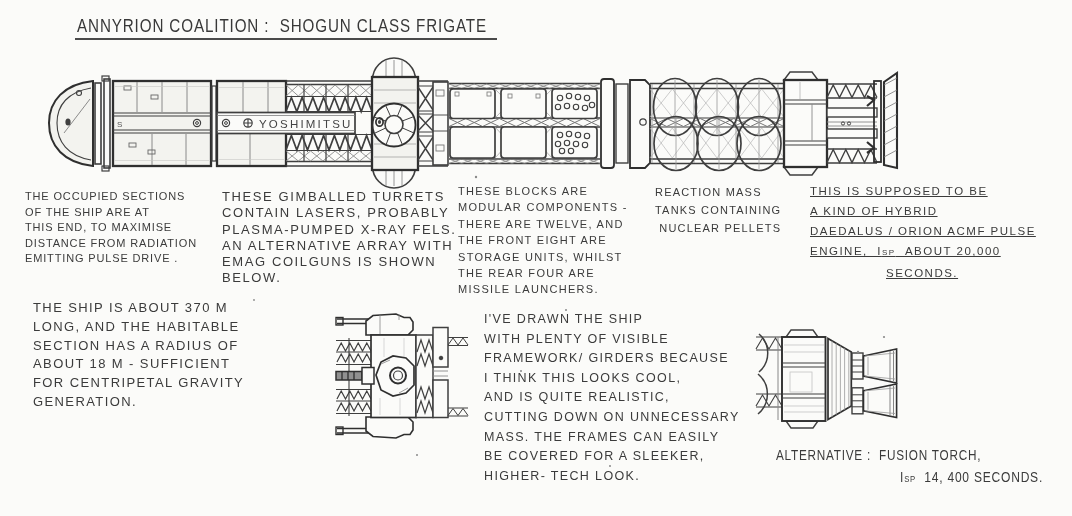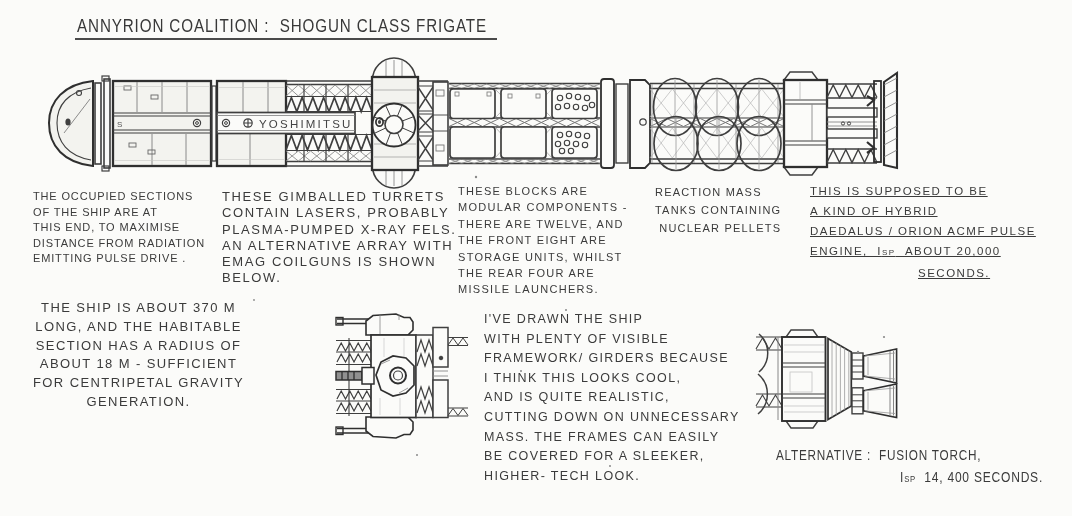--- a/index.html
+++ b/index.html
@@ -219,21 +219,21 @@
 <circle cx="884" cy="337" r="1.1" fill="#8a8a8a"></circle>
 <circle cx="521" cy="371" r="1.0" fill="#8a8a8a"></circle>
 <circle cx="610" cy="466" r="1.0" fill="#8a8a8a"></circle>
 <circle cx="777" cy="394" r="1.0" fill="#8a8a8a"></circle>
 <circle cx="566" cy="310" r="1.0" fill="#8a8a8a"></circle>
 <circle cx="417" cy="455" r="1.0" fill="#8a8a8a"></circle>
 <circle cx="254" cy="300" r="0.9" fill="#8a8a8a"></circle>
 </svg>
 <div style="position:absolute;left:77px;top:15px;font-size:19px;letter-spacing:1.1px;color:#383838;white-space:nowrap;transform:scaleX(0.80);transform-origin:0 0;">ANNYRION COALITION :&nbsp;&nbsp;SHOGUN CLASS FRIGATE</div>
 <div style="position:absolute;left:75px;top:37.5px;width:422px;height:2.4px;background:#4a4a4a;"></div>
-<div style="position:absolute;left:33px;top:189px;font-size:11px;letter-spacing:0.85px;line-height:15.6px;color:#3b3b3b;font-weight:normal;white-space:nowrap;">THE OCCUPIED SECTIONS<br>OF THE SHIP ARE AT<br>THIS END, TO MAXIMISE<br>DISTANCE FROM RADIATION<br>EMITTING PULSE DRIVE .</div>
+<div style="position:absolute;left:25px;top:189px;font-size:11px;letter-spacing:0.85px;line-height:15.6px;color:#3b3b3b;font-weight:normal;white-space:nowrap;">THE OCCUPIED SECTIONS<br>OF THE SHIP ARE AT<br>THIS END, TO MAXIMISE<br>DISTANCE FROM RADIATION<br>EMITTING PULSE DRIVE .</div>
 <div style="position:absolute;left:222px;top:189px;font-size:13px;letter-spacing:1.6px;line-height:16.3px;color:#3b3b3b;font-weight:normal;white-space:nowrap;">THESE GIMBALLED TURRETS<br>CONTAIN LASERS, PROBABLY<br>PLASMA-PUMPED X-RAY FELS.<br>AN ALTERNATIVE ARRAY WITH<br>EMAG COILGUNS IS SHOWN<br>BELOW.</div>
 <div style="position:absolute;left:458px;top:183px;font-size:11px;letter-spacing:1.3px;line-height:16.4px;color:#3b3b3b;font-weight:normal;white-space:nowrap;">THESE BLOCKS ARE<br>MODULAR COMPONENTS -<br>THERE ARE TWELVE, AND<br>THE FRONT EIGHT ARE<br>STORAGE UNITS, WHILST<br>THE REAR FOUR ARE<br>MISSILE LAUNCHERS.</div>
 <div style="position:absolute;left:655px;top:183px;font-size:11px;letter-spacing:1.2px;line-height:18px;color:#3b3b3b;font-weight:normal;white-space:nowrap;">REACTION MASS<br>TANKS CONTAINING<br>&nbsp;NUCLEAR PELLETS</div>
-<div style="position:absolute;left:810px;top:181px;font-size:11.5px;letter-spacing:1.5px;line-height:20px;color:#3b3b3b;font-weight:normal;white-space:nowrap;text-decoration:underline;">THIS IS SUPPOSED TO BE<br>A  KIND OF HYBRID<br>DAEDALUS / ORION ACMF PULSE<br>ENGINE,&nbsp;&nbsp;I<span style="font-size:8px">SP</span>&nbsp;&nbsp;ABOUT 20,000<br><span style="margin-left:108px">SECONDS.</span></div>
-<div style="position:absolute;left:33px;top:299px;font-size:13px;letter-spacing:1.4px;line-height:18.8px;color:#3b3b3b;font-weight:normal;white-space:nowrap;text-align:center;">THE SHIP IS ABOUT 370 M<br>LONG, AND THE HABITABLE<br>SECTION HAS A RADIUS OF<br>ABOUT 18 M - SUFFICIENT<br>FOR CENTRIPETAL GRAVITY<br>GENERATION.</div>
+<div style="position:absolute;left:810px;top:181px;font-size:11.5px;letter-spacing:1.5px;line-height:20px;color:#3b3b3b;font-weight:normal;white-space:nowrap;text-decoration:underline;">THIS IS SUPPOSED TO BE<br>A  KIND OF HYBRID<br>DAEDALUS / ORION ACMF PULSE<br>ENGINE,&nbsp;&nbsp;I<span style="font-size:8px">SP</span>&nbsp;&nbsp;ABOUT 20,000<br><span style="margin-left:76px">SECONDS.</span></div>
+<div style="position:absolute;left:33px;top:299px;font-size:13px;letter-spacing:1.4px;line-height:18.8px;color:#3b3b3b;font-weight:normal;white-space:nowrap;">THE SHIP IS ABOUT 370 M<br>LONG, AND THE HABITABLE<br>SECTION HAS A RADIUS OF<br>ABOUT 18 M - SUFFICIENT<br>FOR CENTRIPETAL GRAVITY<br>GENERATION.</div>
 <div style="position:absolute;left:484px;top:310px;font-size:12.5px;letter-spacing:1.35px;line-height:19.6px;color:#3b3b3b;font-weight:normal;white-space:nowrap;">I'VE DRAWN THE SHIP<br>WITH PLENTY OF VISIBLE<br>FRAMEWORK/ GIRDERS BECAUSE<br>I THINK THIS LOOKS COOL,<br>AND IS QUITE REALISTIC,<br>CUTTING DOWN ON UNNECESSARY<br>MASS. THE FRAMES CAN EASILY<br>BE COVERED FOR A SLEEKER,<br>HIGHER- TECH LOOK.</div>
 <div style="position:absolute;left:776px;top:447px;font-size:14px;letter-spacing:0.9px;color:#3b3b3b;white-space:nowrap;transform:scaleX(0.84);transform-origin:0 0;">ALTERNATIVE :&nbsp;&nbsp;FUSION TORCH,</div>
 <div style="position:absolute;left:900px;top:469px;font-size:14px;letter-spacing:0.9px;color:#3b3b3b;white-space:nowrap;transform:scaleX(0.86);transform-origin:0 0;">I<span style="font-size:9px">SP</span>&nbsp;&nbsp;14, 400 SECONDS.</div>
 
 </body></html>

